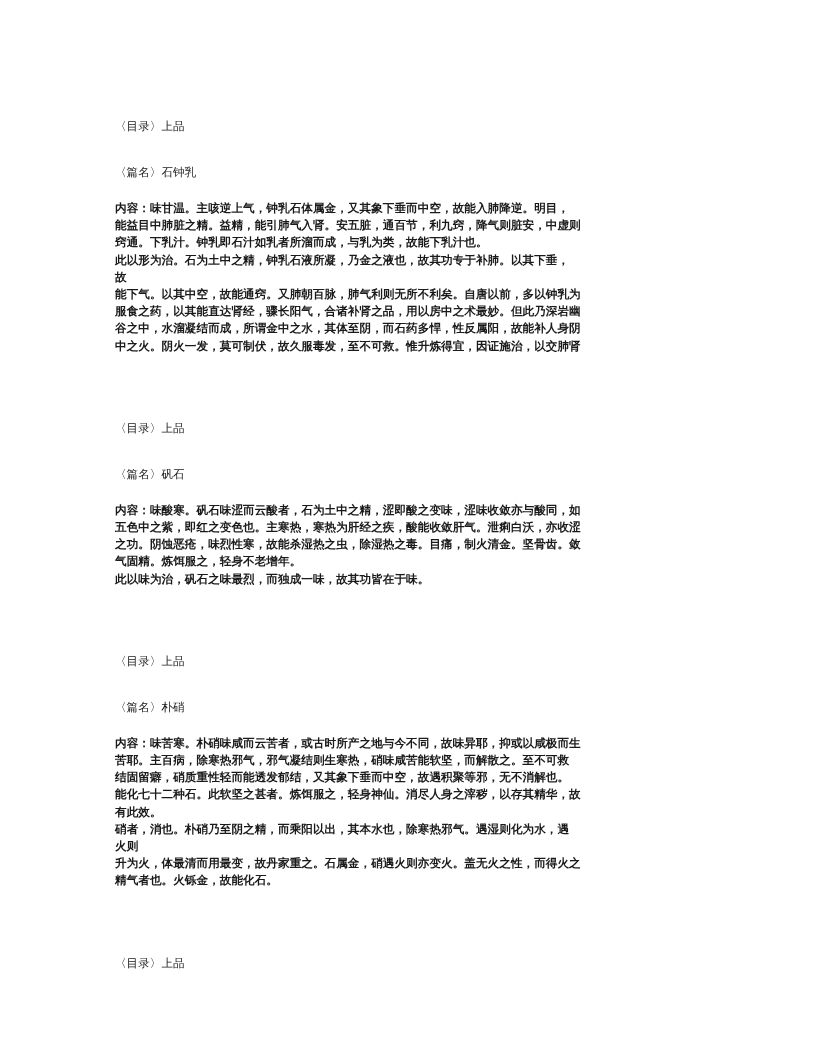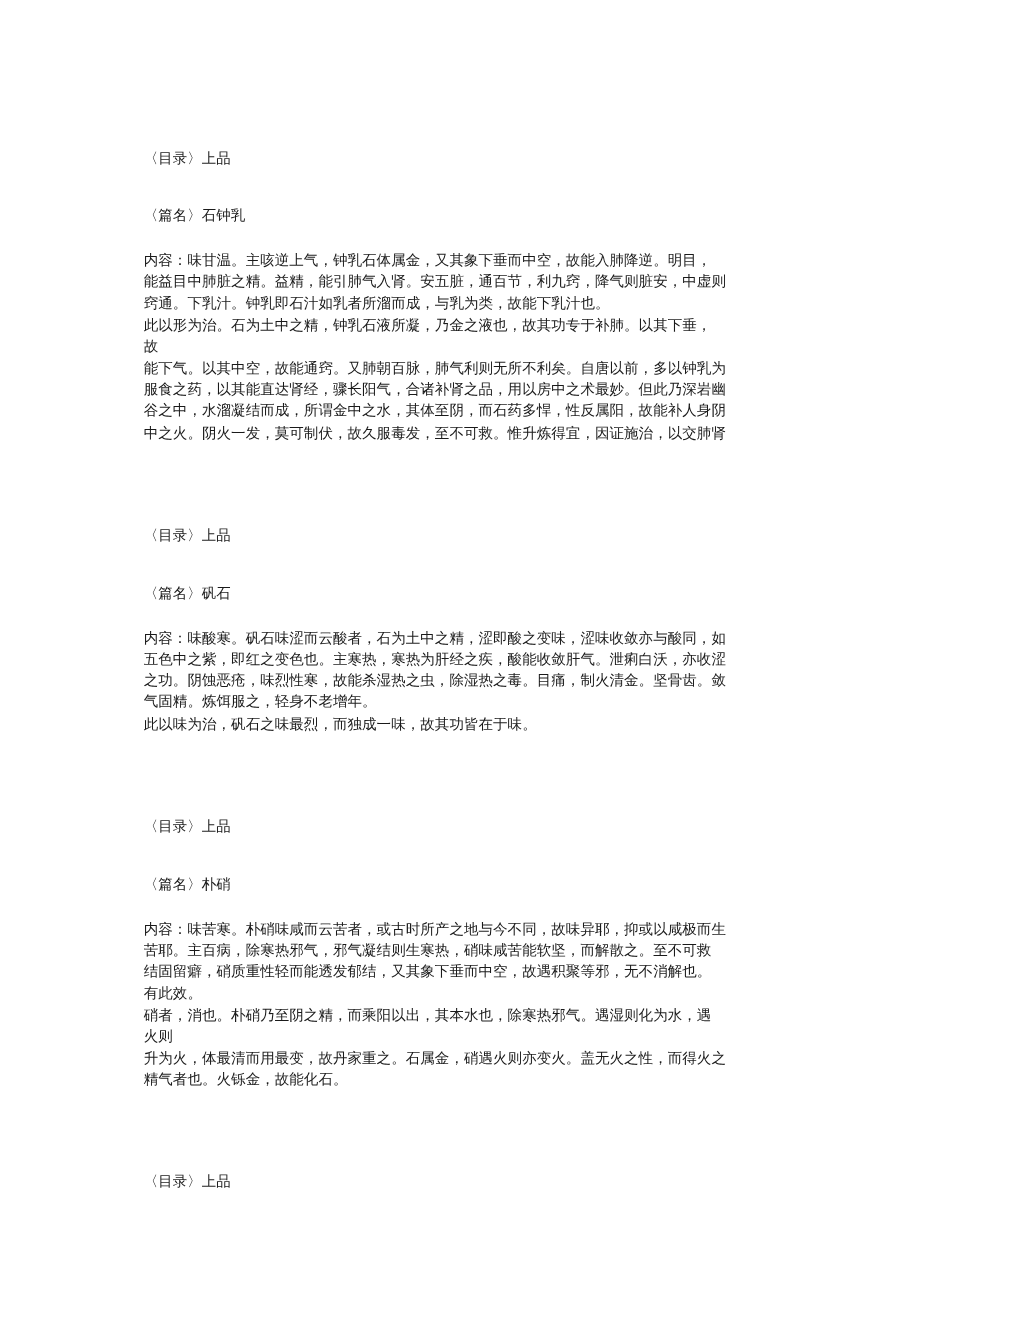--- a/index.html
+++ b/index.html
@@ -51,20 +51,21 @@
     line-height: 17.2px;
     letter-spacing: 0.05px;
     text-align: justify;
     text-justify: inter-ideograph;
     margin: 0;
   }
   .content-line {
     margin: 0;
     white-space: pre-wrap;
     word-break: break-all;
+    font-weight: bold;
   }
   .tail-spacer {
     height: 0;
   }
 </style>
 </head>
 <body>
 
 <div class="page">
   <div class="doc-body">
@@ -97,20 +98,21 @@
       </div>
     </div>
 
     <div class="entry">
       <p class="catalog-line">〈目录〉上品</p>
       <p class="title-line">〈篇名〉朴硝</p>
       <div class="content-block">
         <p class="content-line">内容：味苦寒。朴硝味咸而云苦者，或古时所产之地与今不同，故味异耶，抑或以咸极而生</p>
         <p class="content-line">苦耶。主百病，除寒热邪气，邪气凝结则生寒热，硝味咸苦能软坚，而解散之。至不可救</p>
         <p class="content-line">结固留癖，硝质重性轻而能透发郁结，又其象下垂而中空，故遇积聚等邪，无不消解也。</p>
+        <p class="content-line">能化七十二种石。此软坚之甚者。炼饵服之，轻身神仙。消尽人身之滓秽，以存其精华，故</p>
         <p class="content-line">有此效。</p>
         <p class="content-line">硝者，消也。朴硝乃至阴之精，而乘阳以出，其本水也，除寒热邪气。遇湿则化为水，遇</p>
         <p class="content-line">火则</p>
         <p class="content-line">升为火，体最清而用最变，故丹家重之。石属金，硝遇火则亦变火。盖无火之性，而得火之</p>
         <p class="content-line">精气者也。火铄金，故能化石。</p>
       </div>
     </div>
 
     <div class="entry">
       <p class="catalog-line">〈目录〉上品</p>

